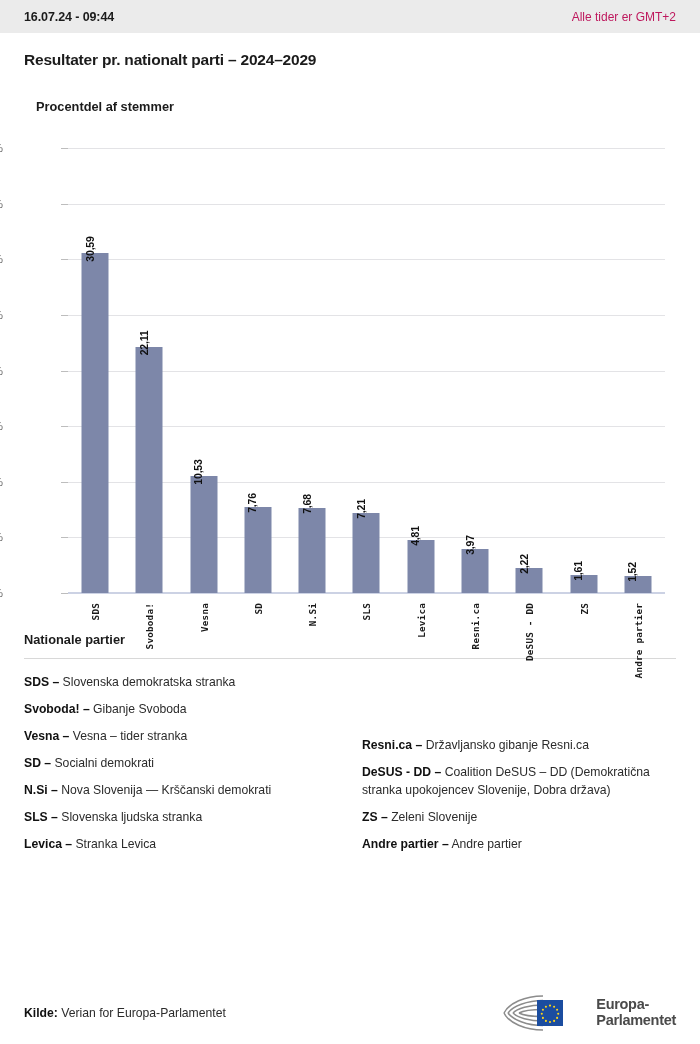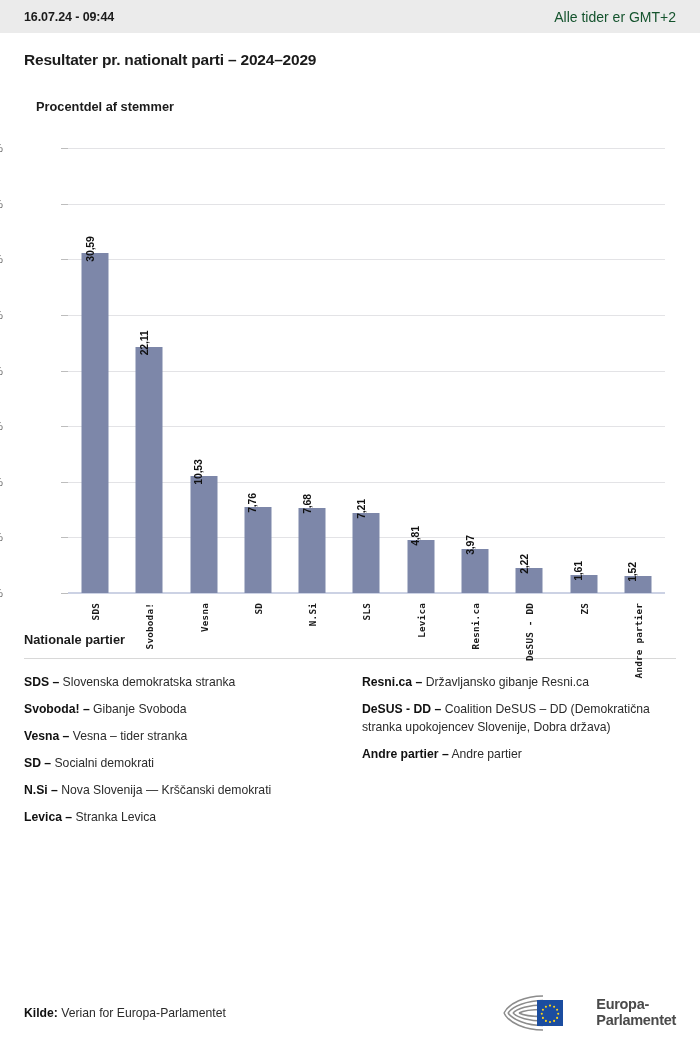--- a/index.html
+++ b/index.html
@@ -14,21 +14,21 @@
   
   .statusbar {
     height: 33px;
     background: #ebebeb;
     display: flex;
     align-items: center;
     justify-content: space-between;
     padding: 0 24px;
   }
   .status-time { font-size: 12.5px; font-weight: bold; letter-spacing: -0.1px; color: #1b1b1b; }
-  .status-tz   { font-size: 14px; color: #14532d; }
+  .status-tz   { font-size: 12px; color: #be185d; }
 
   
   .titles { padding: 18px 16px 0 24px; }
   .page-title { font-size: 15.5px; font-weight: bold; letter-spacing: -0.2px; color: #1b1b1b; }
   .page-subtitle { font-size: 14.5px; color: #3d3d3d; margin-top: 11px; font-weight: 400; }
 
   
   .chart-block { padding: 0 24px; }
   .chart-title { font-size: 12.8px; font-weight: bold; color: #1b1b1b; margin-top: 30px; margin-left: 12px; }
 
@@ -112,20 +112,21 @@
   }
 
   
   .legend { padding: 0 24px; margin-top: 24px; }
   .legend-title { font-size: 12.8px; font-weight: bold; color: #1b1b1b; }
   .legend-rule { height: 1px; background: #d8d8d8; margin-top: 11px; }
   .legend-cols {
     display: flex;
     margin-top: 14px;
     gap: 24px;
+    align-items: flex-end;
   }
   .legend-col { width: 50%; }
   .legend-item {
     font-size: 12.2px;
     line-height: 1.48;
     color: #2b2b2b;
     margin-bottom: 9px;
   }
   .legend-item b { font-weight: bold; color: #111111; }
 
@@ -273,25 +274,27 @@
 <div class="legend">
   <div class="legend-title">Nationale partier</div>
   <div class="legend-rule"></div>
   <div class="legend-cols">
     <div class="legend-col" id="legend-left">
         <div class="legend-item"><b>SDS –</b><span> Slovenska demokratska stranka</span></div>
         <div class="legend-item"><b>Svoboda! –</b><span> Gibanje Svoboda</span></div>
         <div class="legend-item"><b>Vesna –</b><span> Vesna – tider stranka</span></div>
         <div class="legend-item"><b>SD –</b><span> Socialni demokrati</span></div>
         <div class="legend-item"><b>N.Si –</b><span> Nova Slovenija — Krščanski demokrati</span></div>
+        <div class="legend-item"><b>SLS –</b><span> Slovenska ljudska stranka</span></div>
         <div class="legend-item"><b>Levica –</b><span> Stranka Levica</span></div>
       </div>
     <div class="legend-col" id="legend-right">
         <div class="legend-item"><b>Resni.ca –</b><span> Državljansko gibanje Resni.ca</span></div>
         <div class="legend-item"><b>DeSUS - DD –</b><span> Coalition DeSUS – DD (Demokratična stranka upokojencev Slovenije, Dobra država)</span></div>
+        <div class="legend-item"><b>ZS –</b><span> Zeleni Slovenije</span></div>
         <div class="legend-item"><b>Andre partier –</b><span> Andre partier</span></div>
       </div>
   </div>
 </div>
 
 <div class="footer">
   <div class="source">
     <b>Kilde:</b>
     <span>Verian for Europa-Parlamentet</span>
   </div>

